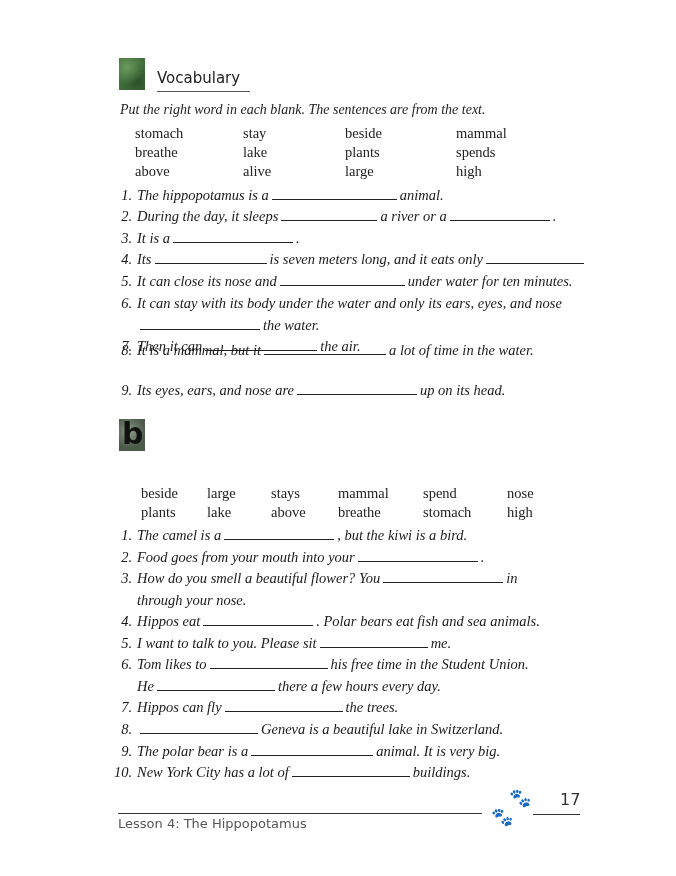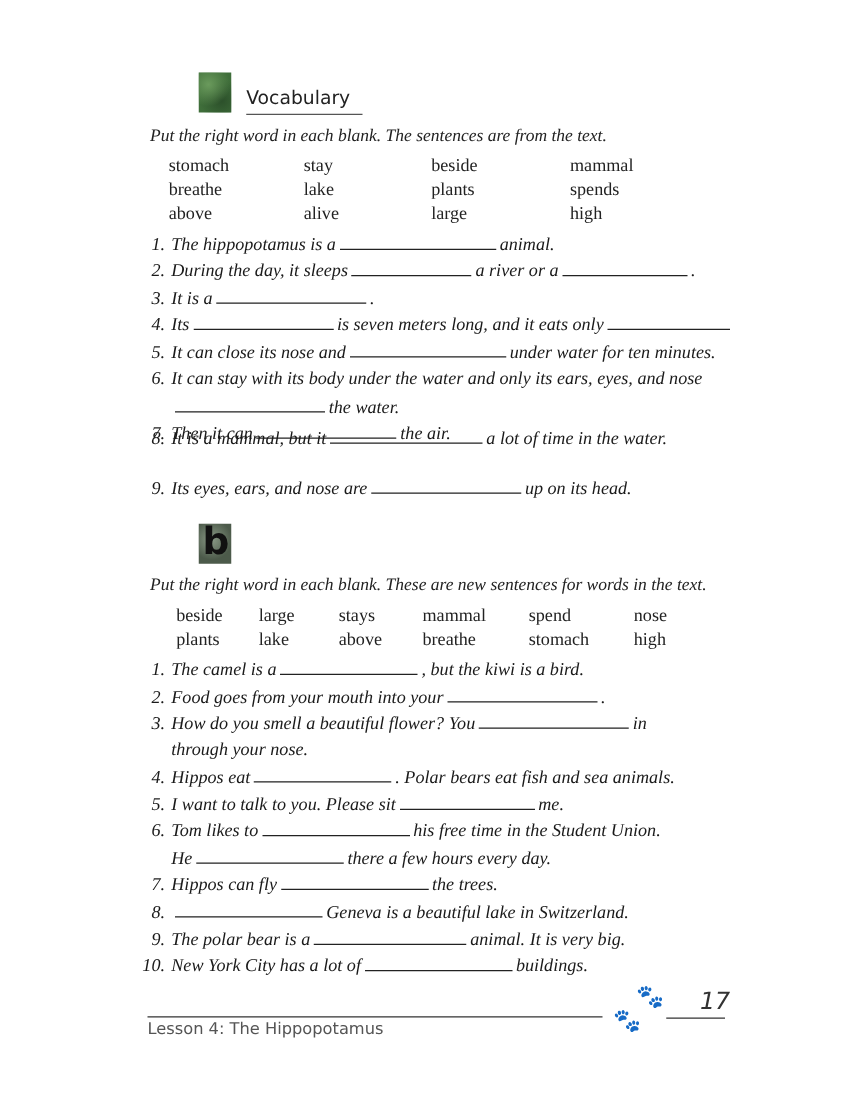--- a/index.html
+++ b/index.html
@@ -1,20 +1,20 @@
 <!DOCTYPE html>
 <html><head>
   <meta charset="utf-8">
   <style>
     html, body { margin: 0; padding: 0; background: #ffffff; }
     body { width: 676px; height: 876px; position: relative; overflow: hidden;
            font-family: "DejaVu Serif", "Liberation Serif", serif; color: #1a1a1a; }
     .page { position: absolute; left: 0; top: 0; width: 676px; height: 876px; }
 
-    .section-head { position: absolute; left: 119px; height: 34px; display: flex; align-items: flex-end; margin-left: 40px; }
+    .section-head { position: absolute; left: 119px; height: 34px; display: flex; align-items: flex-end; }
     .badge { width: 26px; height: 32px; background: #3f6e3a;
              background-image: radial-gradient(circle at 30% 30%, #6a9a5c 0, transparent 60%),
                                radial-gradient(circle at 70% 70%, #2b4f2a 0, transparent 60%);
              position: relative; }
     .badge.b { background: #4c5a4a;
                background-image: radial-gradient(circle at 40% 40%, #8a9a86 0, transparent 65%); }
     .badge .letter { position: absolute; left: 3px; top: -3px; font-family: "DejaVu Sans", sans-serif;
                      font-weight: bold; font-size: 30px; color: #111; }
     .section-title { font-family: "DejaVu Sans", sans-serif; font-size: 15px; color: #222;
                      margin-left: 12px; padding-bottom: 4px; padding-right: 10px;
@@ -30,21 +30,21 @@
 
     .q { position: absolute; font-family: "Liberation Serif", serif; font-size: 14.5px;
          color: #1a1a1a; white-space: nowrap; height: 20px; line-height: 20px; font-style: italic; }
     .q .num { display: inline-block; width: 19px; text-align: right; margin-right: 5px; }
     .blank { display: inline-block; border-bottom: 1px solid #222; height: 14px; vertical-align: baseline; margin: 0 3px; }
 
     .footer-rule { position: absolute; left: 118px; top: 813px; width: 364px; border-top: 1px solid #333; }
     .footer-text { position: absolute; left: 118px; top: 816px; font-family: "DejaVu Sans", sans-serif;
                    font-size: 13px; color: #555; }
     .page-num { position: absolute; left: 560px; top: 790px; font-family: "DejaVu Sans", sans-serif;
-                font-size: 19px; color: #333; font-style: italic; }
+                font-size: 16px; color: #333; }
     .page-num-rule { position: absolute; left: 533px; top: 814px; width: 47px; border-top: 1.5px solid #333; }
     .paw { position: absolute; font-size: 18px; color: #111; line-height: 1; }
   </style>
 </head>
 <body>
 
 <div class="page">
 
   <div class="section-head" style="top:56px;">
     <div class="badge">
@@ -86,21 +86,20 @@
       <div class="q" style="top: 336px; left: 113px;"><span class="num">7.</span><span>Then it can</span><span class="blank" style="width: 112px;"></span><span>the air.</span></div>
       <div class="q" style="top: 340px; left: 113px;"><span class="num">8.</span><span>It is a mammal, but it</span><span class="blank" style="width: 122px;"></span><span>a lot of time in the water.</span></div>
       <div class="q" style="top: 380px; left: 113px;"><span class="num">9.</span><span>Its eyes, ears, and nose are</span><span class="blank" style="width: 120px;"></span><span>up on its head.</span></div>
     </div>
 
   <div class="section-head" style="top:417px;">
     <div class="badge b">
       <span class="letter">b</span>
     </div>
   </div>
-  <div class="instr" style="top:461px;">Put the right word in each blank. These are new sentences for words in the text.</div>
   <div class="wordbox" id="wordbox-b" style="left:141px; top:484px;">
       <div class="col" style="left: 0px;">
         <div class="w">beside</div>
         <div class="w">plants</div>
       </div>
       <div class="col" style="left: 66px;">
         <div class="w">large</div>
         <div class="w">lake</div>
       </div>
       <div class="col" style="left: 130px;">

